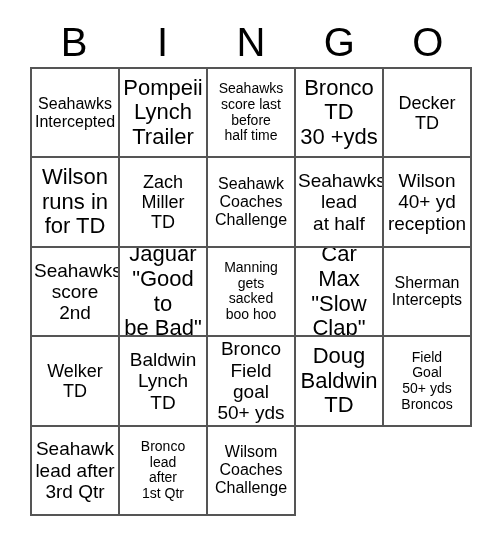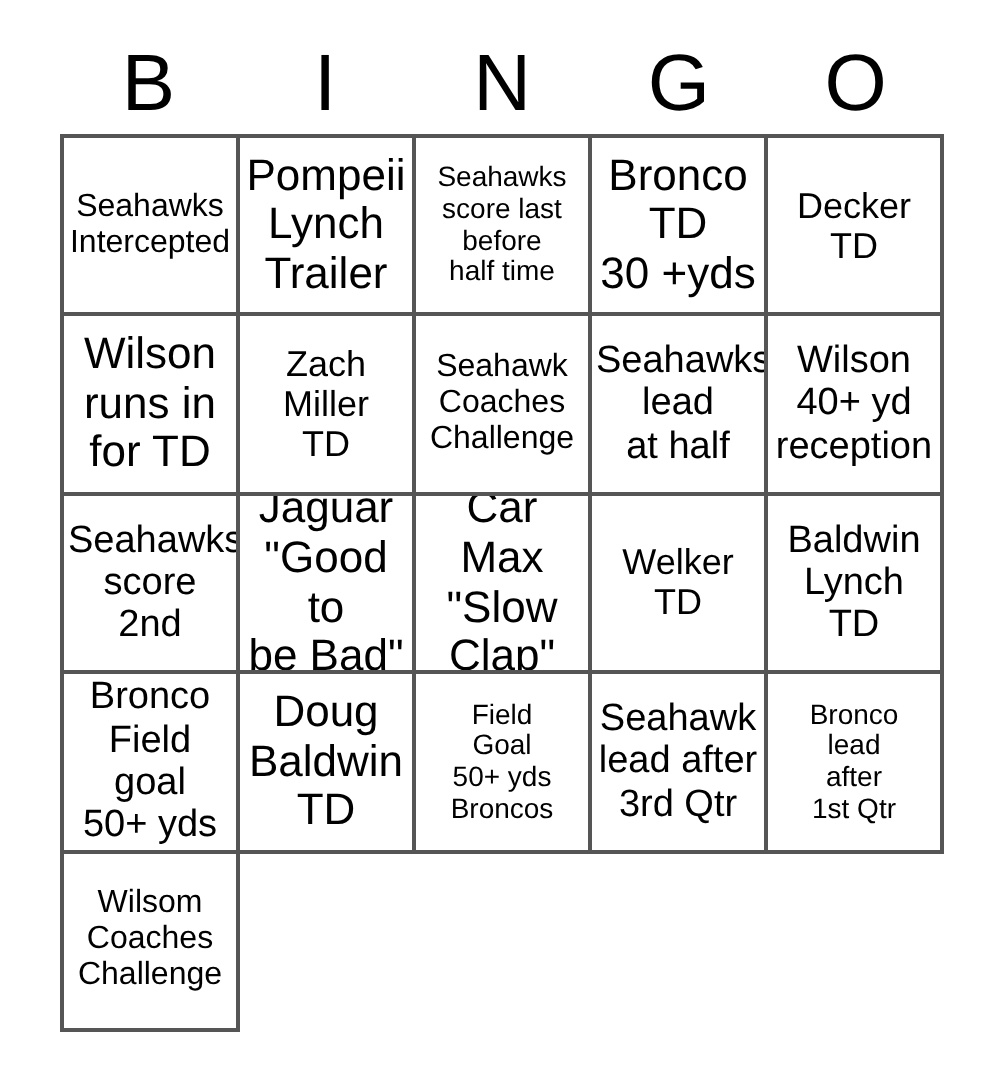--- a/index.html
+++ b/index.html
@@ -142,24 +142,34 @@
       </div>
       <div class="cell s-md">
         <span class="cell-text">Seahawks
 score 2nd</span>
       </div>
       <div class="cell s-lg">
         <span class="cell-text">Jaguar
 "Good to
 be Bad"</span>
       </div>
+      <div class="cell s-xs">
+        <span class="cell-text">Manning
+gets
+sacked
+boo hoo</span>
+      </div>
       <div class="cell s-lg">
         <span class="cell-text">Car Max
 "Slow
 Clap"</span>
+      </div>
+      <div class="cell s-sm">
+        <span class="cell-text">Sherman
+Intercepts</span>
       </div>
       <div class="cell s-xl">
         <span class="cell-text">Welker
 TD</span>
       </div>
       <div class="cell s-md">
         <span class="cell-text">Baldwin
 Lynch
 TD</span>
       </div>

